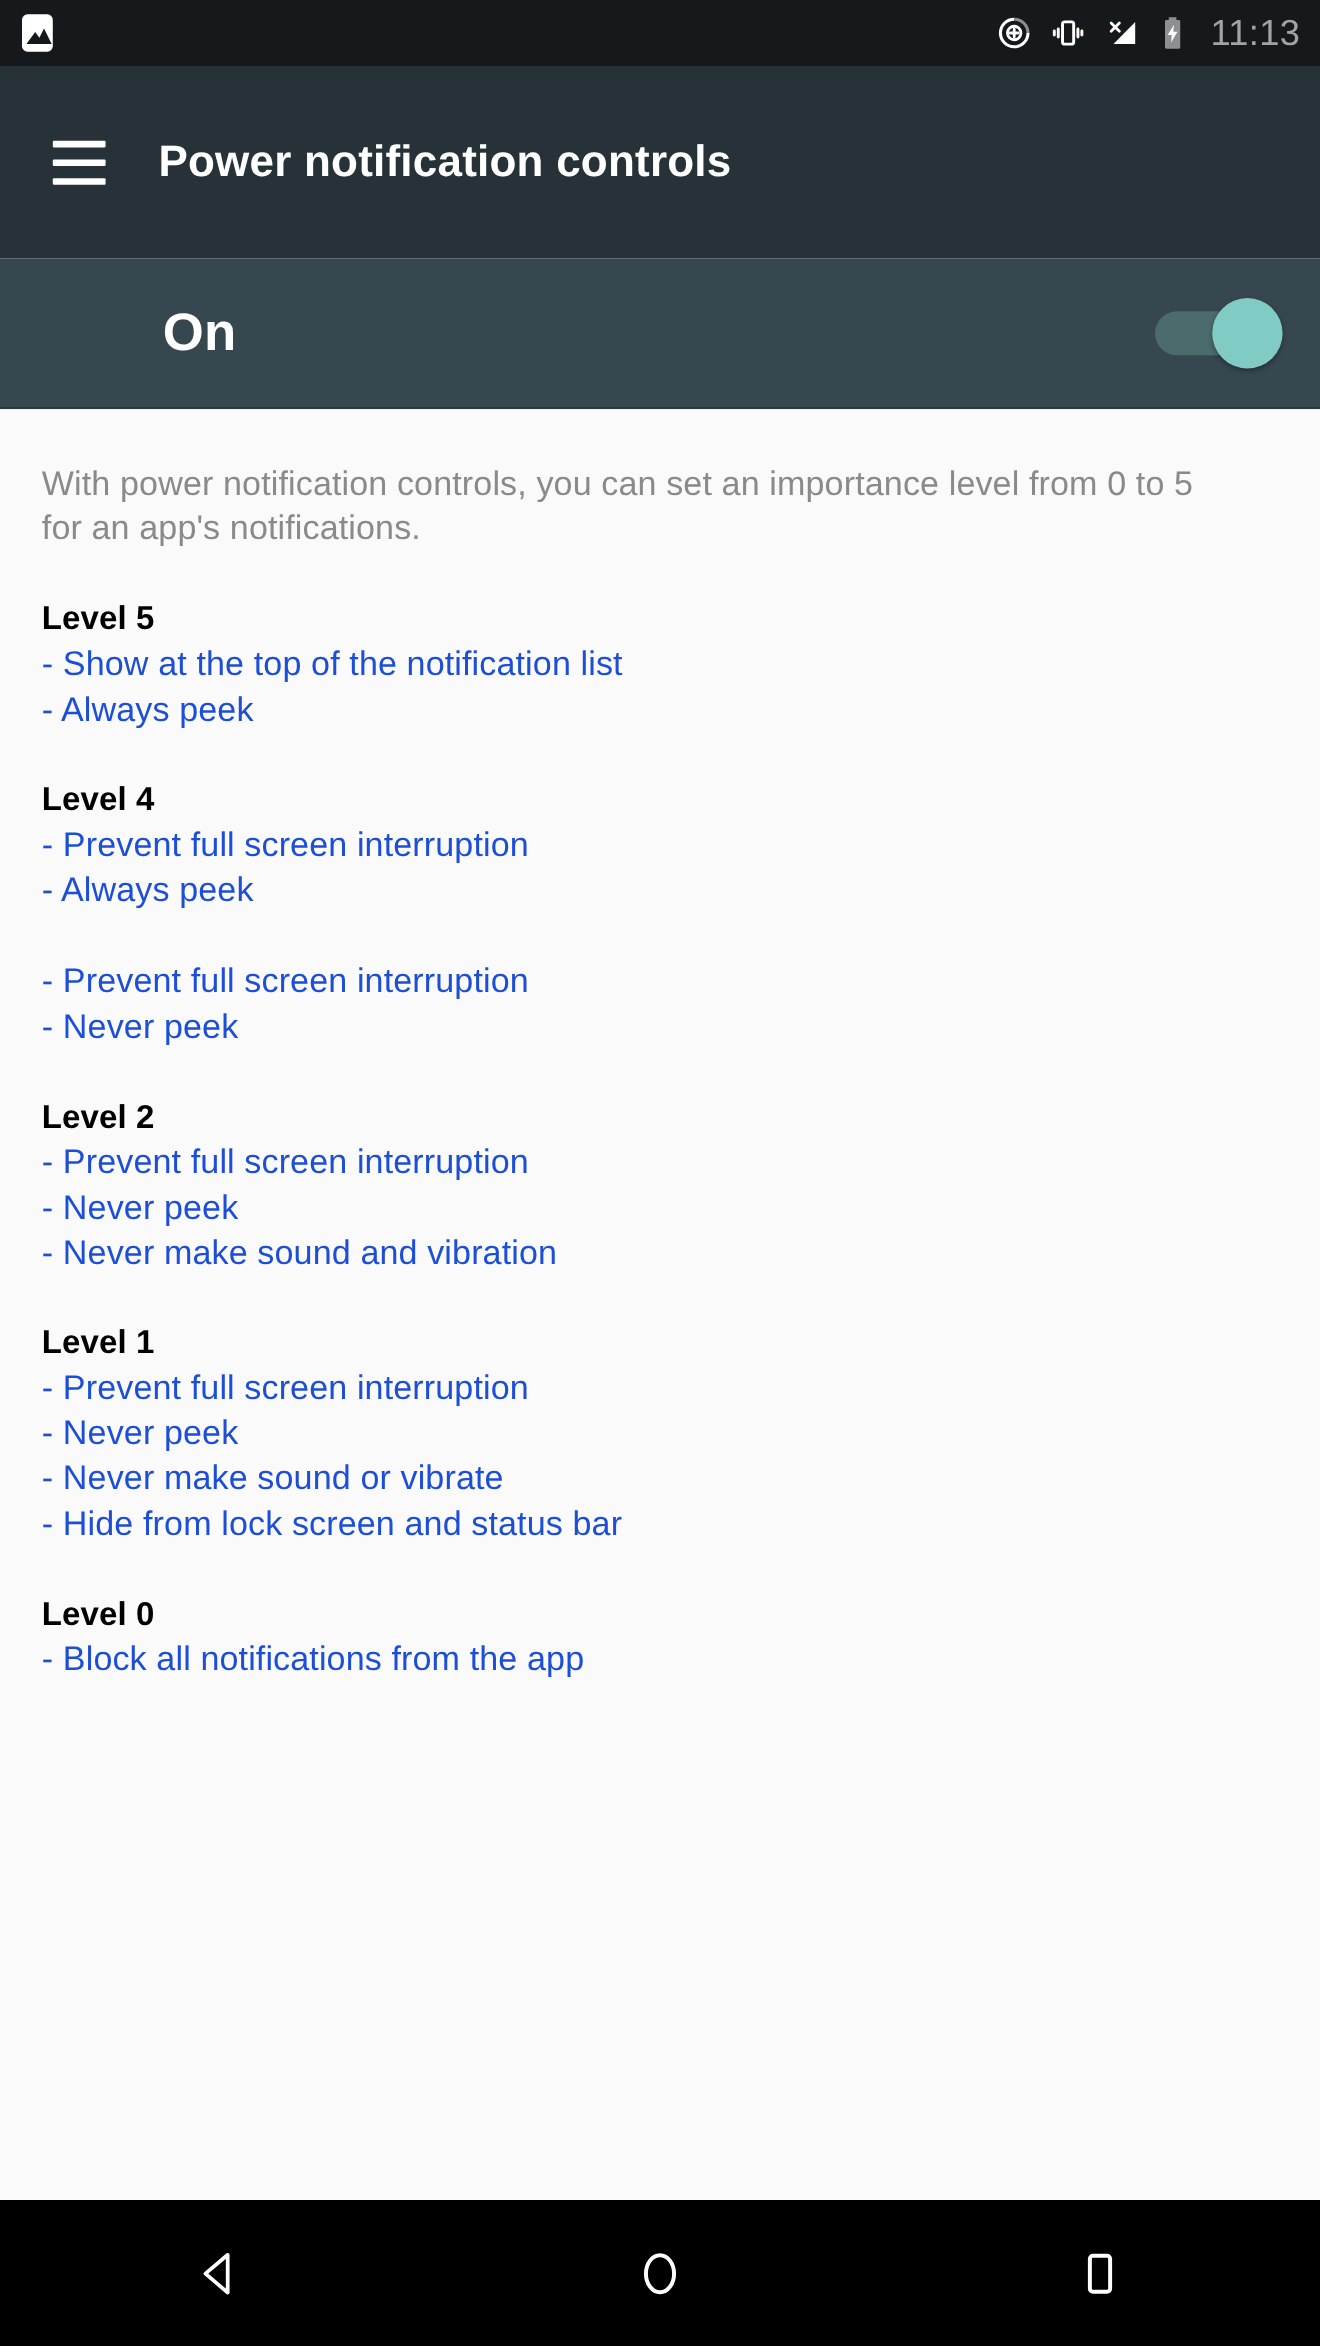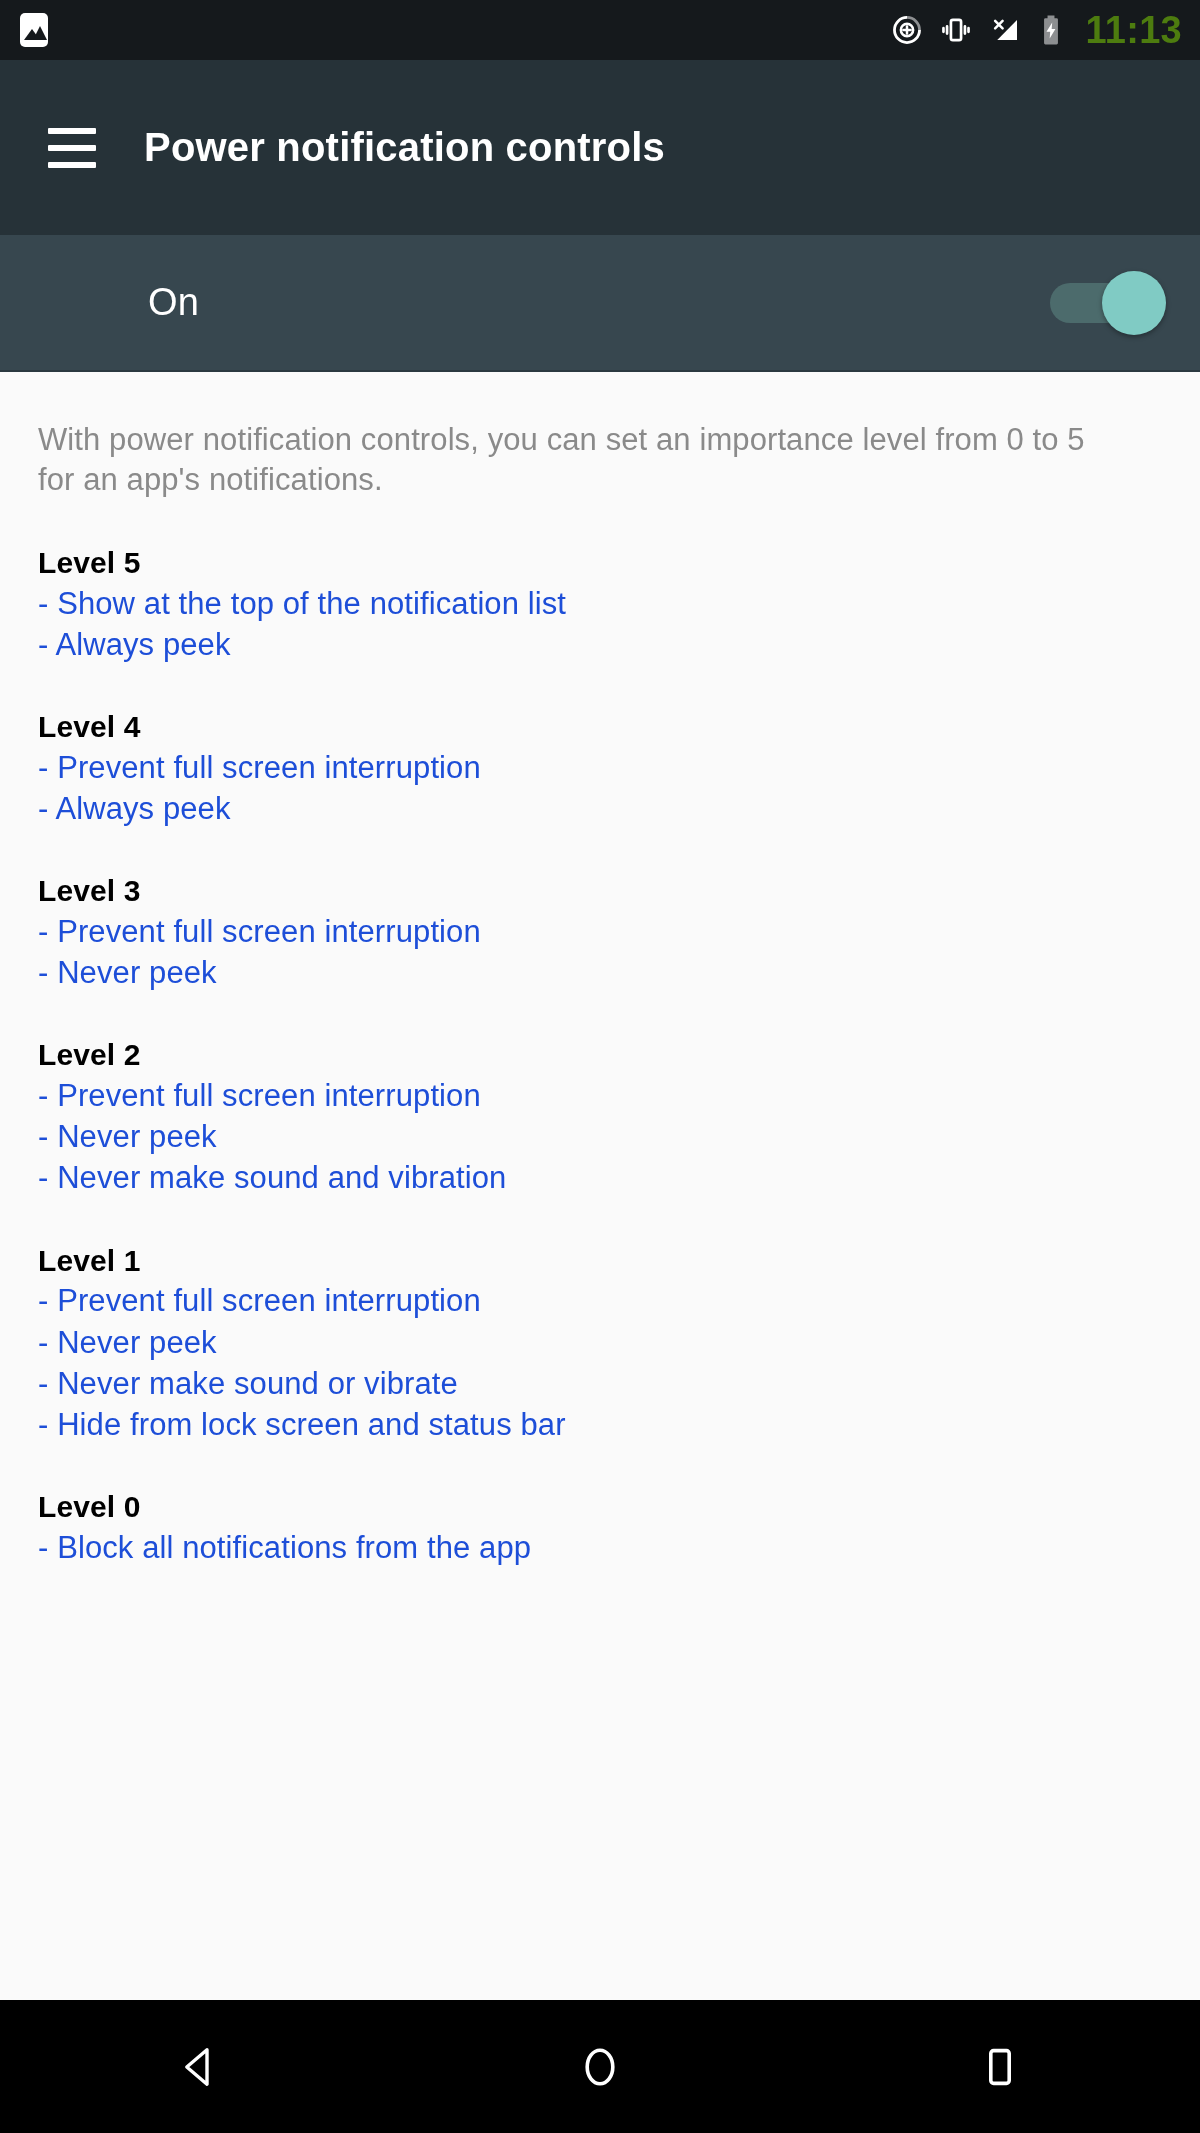--- a/index.html
+++ b/index.html
@@ -55,23 +55,23 @@
     content: "";
     position: absolute;
     left: 13px; bottom: 7px;
     width: 0; height: 0;
     border-left: 7px solid transparent;
     border-right: 7px solid transparent;
     border-bottom: 14px solid #15191c;
     z-index: 2;
   }
   .status-time {
-    color: #4d7c0f;
-    font-size: 38px;
-    font-weight: 700;
+    color: #a3a3a3;
+    font-size: 33px;
+    font-weight: 400;
     letter-spacing: 0.3px;
     margin-left: 4px;
   }
   .sicon { display: block; }
 
   
   .toolbar {
     height: 175px;
     background: #263238;
     display: flex;
@@ -110,22 +110,22 @@
     background: #37474f;
     display: flex;
     align-items: center;
     justify-content: space-between;
     padding: 0 42px 0 148px;
     border-bottom: 2px solid #2b3940;
     flex: 0 0 auto;
   }
   .switch-label {
     color: #ffffff;
-    font-size: 38px;
-    font-weight: normal;
+    font-size: 48px;
+    font-weight: bold;
     letter-spacing: 0.2px;
   }
   .switch {
     position: relative;
     width: 108px;
     height: 64px;
     display: flex;
     align-items: center;
     cursor: pointer;
     flex: 0 0 auto;
@@ -259,21 +259,20 @@
           <div class="level-title">Level 5</div>
           <div class="level-item">- Show at the top of the notification list</div>
           <div class="level-item">- Always peek</div>
         </div>
         <div class="level-block">
           <div class="level-title">Level 4</div>
           <div class="level-item">- Prevent full screen interruption</div>
           <div class="level-item">- Always peek</div>
         </div>
         <div class="level-block">
-          <div class="level-title">Level 3</div>
           <div class="level-item">- Prevent full screen interruption</div>
           <div class="level-item">- Never peek</div>
         </div>
         <div class="level-block">
           <div class="level-title">Level 2</div>
           <div class="level-item">- Prevent full screen interruption</div>
           <div class="level-item">- Never peek</div>
           <div class="level-item">- Never make sound and vibration</div>
         </div>
         <div class="level-block">

